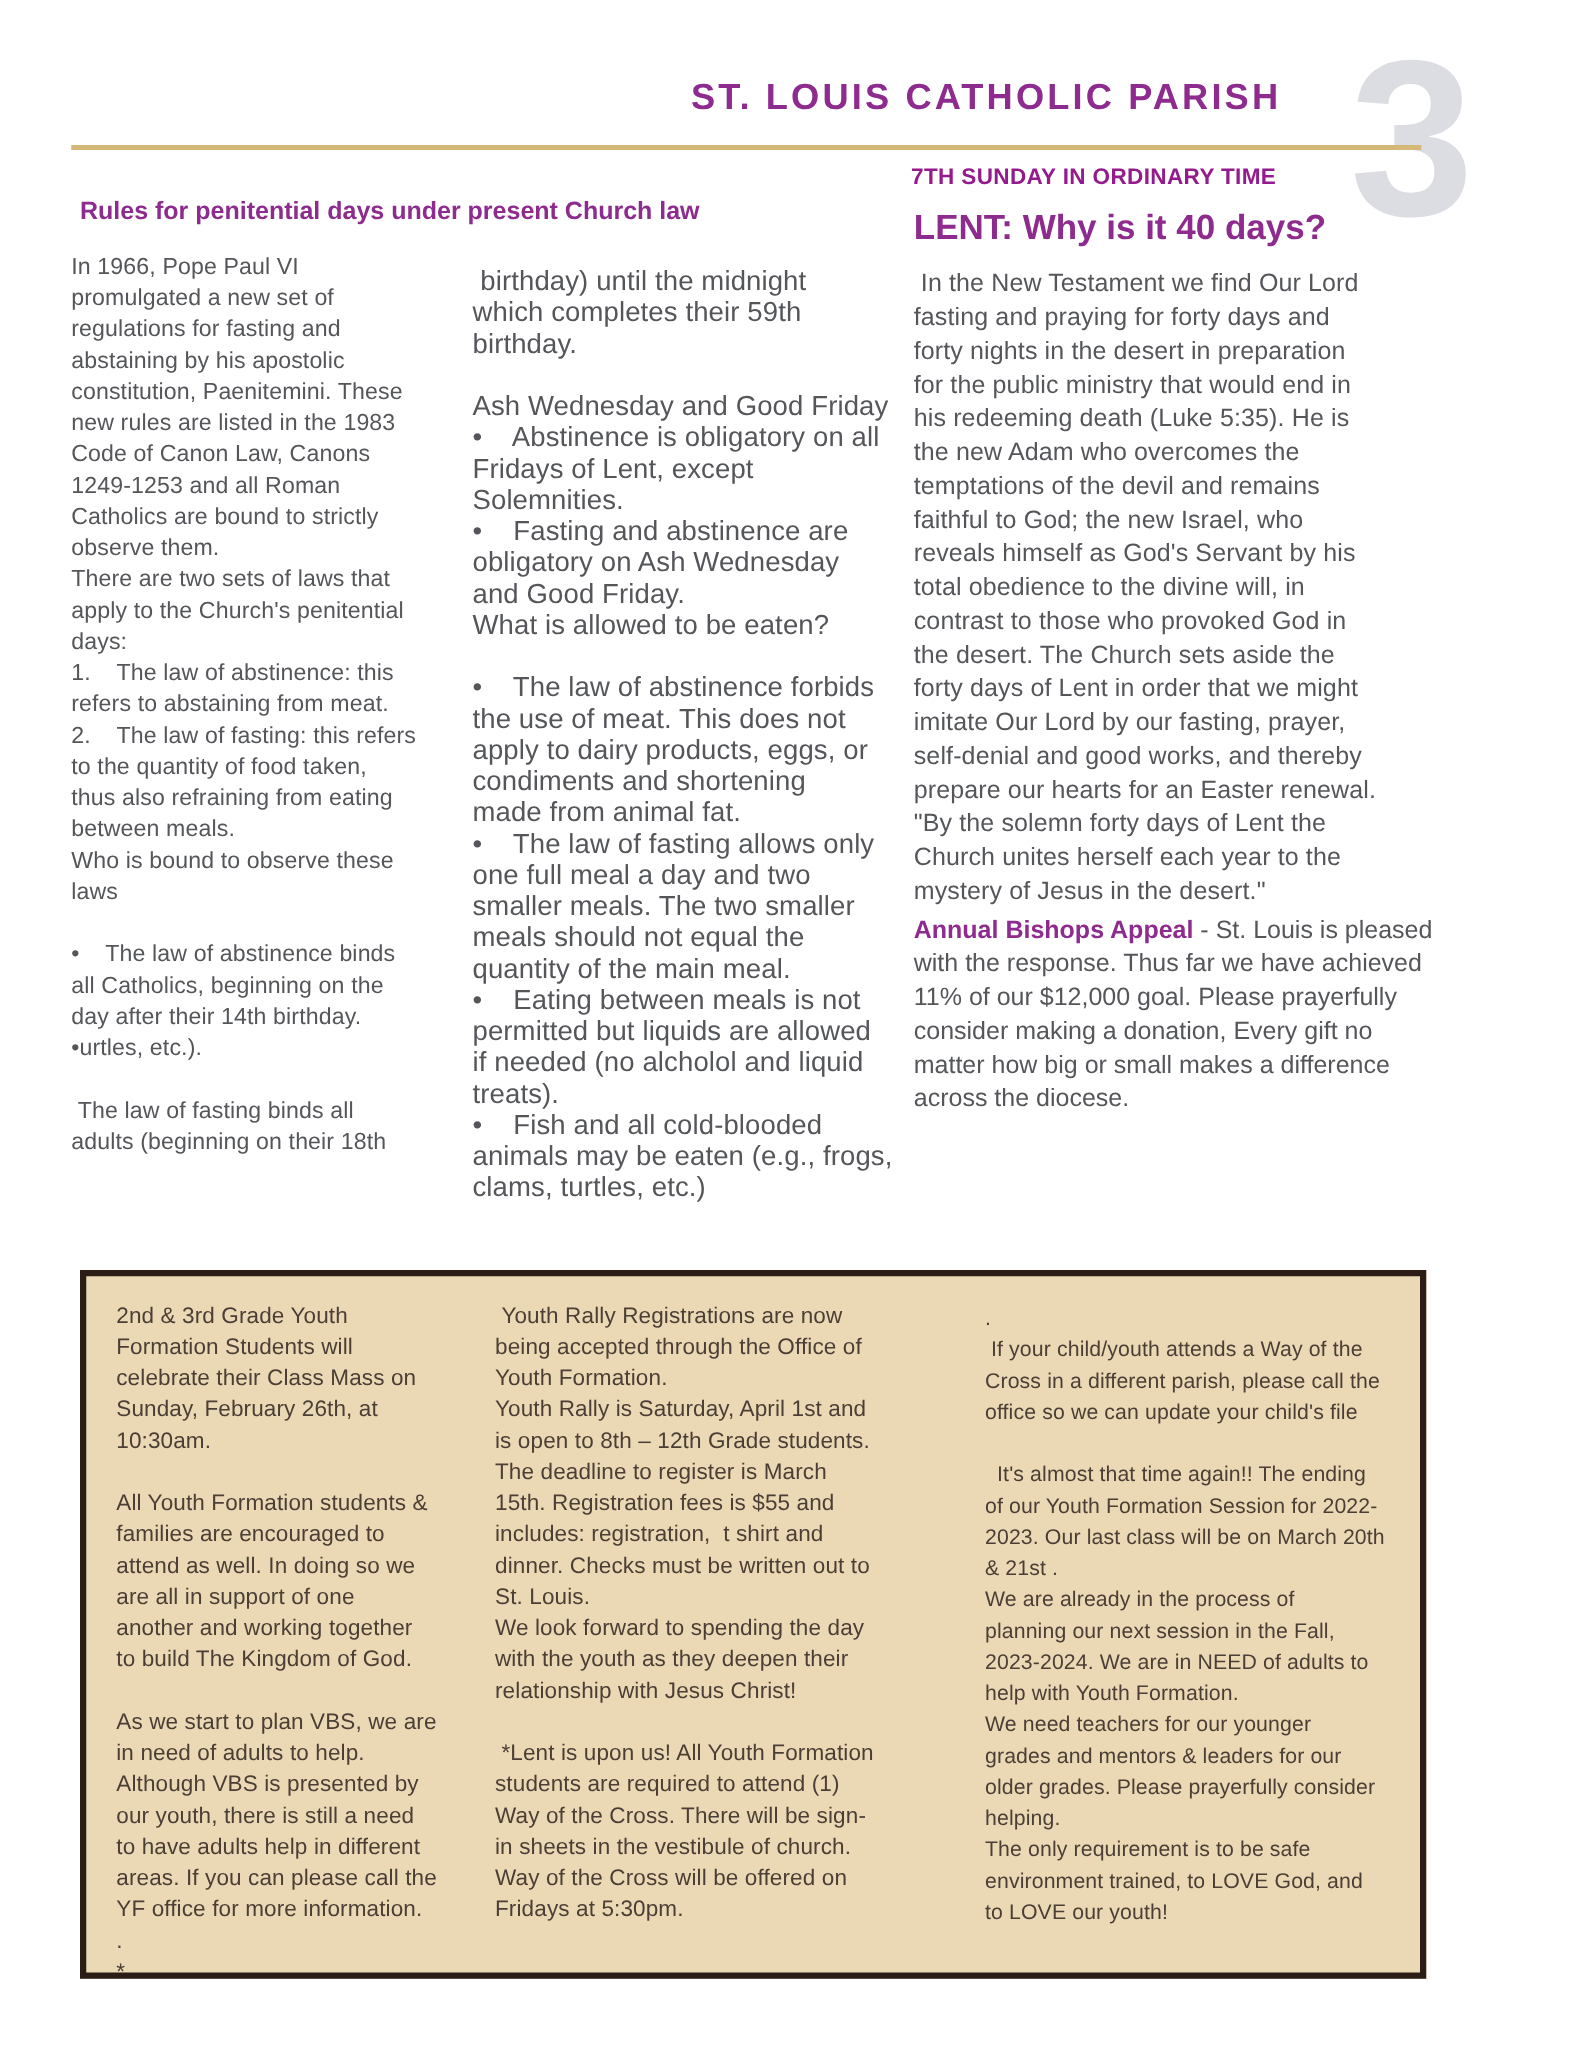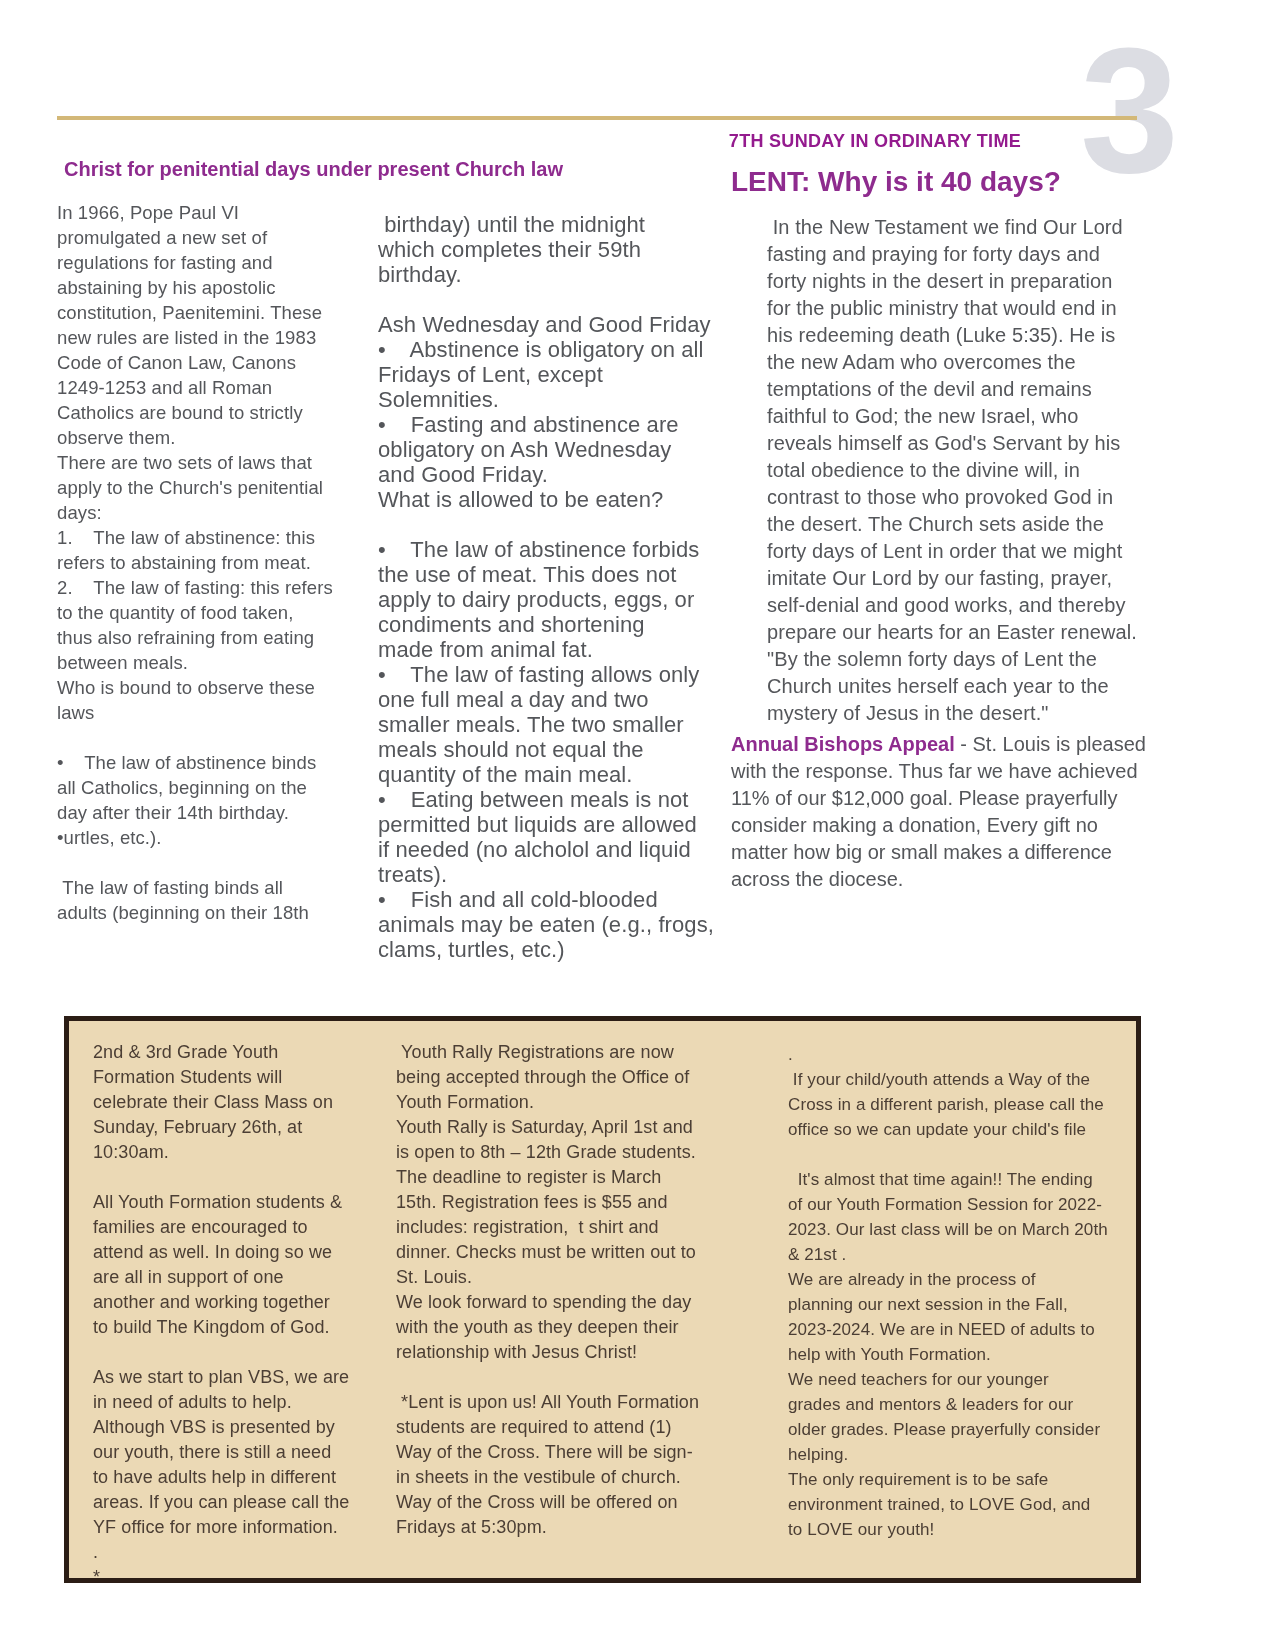--- a/index.html
+++ b/index.html
@@ -69,21 +69,21 @@
     white-space: nowrap;
   }
   .textcol {
     position: absolute;
     white-space: pre-wrap;
     color: #54565a;
     letter-spacing: 0.1px;
   }
   .col1 { top: 200px; left: 57px;  width: 318px; font-size: 18.5px; line-height: 25px; }
   .col2 { top: 212px; left: 378px; width: 344px; font-size: 22px; line-height: 25px; }
-  .lent-body { top: 214px; left: 767px; width: 420px; font-size: 20px; line-height: 27px; }
+  .lent-body { top: 214px; left: 731px; width: 420px; font-size: 20px; line-height: 27px; }
   .appeal {
     position: absolute;
     top: 731px;
     left: 731px;
     width: 416px;
     margin: 0;
     font-size: 20px;
     line-height: 27px;
     color: #54565a;
   }
@@ -107,28 +107,29 @@
   }
   .box-col1 { top: 1040px; left: 80px;  width: 302px; font-size: 18px; margin-left: 13px; }
   .box-col2 { top: 1040px; left: 396px; width: 334px; font-size: 18px; }
   .box-col3 { top: 1042px; left: 788px; width: 350px; font-size: 17px; }
 </style>
 </head>
 <body>
 
 <div class="page">
 
+  <div class="masthead-title">ST. LOUIS CATHOLIC PARISH</div>
 
   <div class="page-number">3</div>
 
   <div class="header-rule"></div>
 
   <div class="dateline">7TH SUNDAY IN ORDINARY TIME</div>
 
-  <h2 class="rules-heading">Christ for penitential days under present Church law</h2>
+  <h2 class="rules-heading">Rules for penitential days under present Church law</h2>
 
   <div class="textcol col1">In 1966, Pope Paul VI
 promulgated a new set of
 regulations for fasting and
 abstaining by his apostolic
 constitution, Paenitemini. These
 new rules are listed in the 1983
 Code of Canon Law, Canons
 1249-1253 and all Roman
 Catholics are bound to strictly

